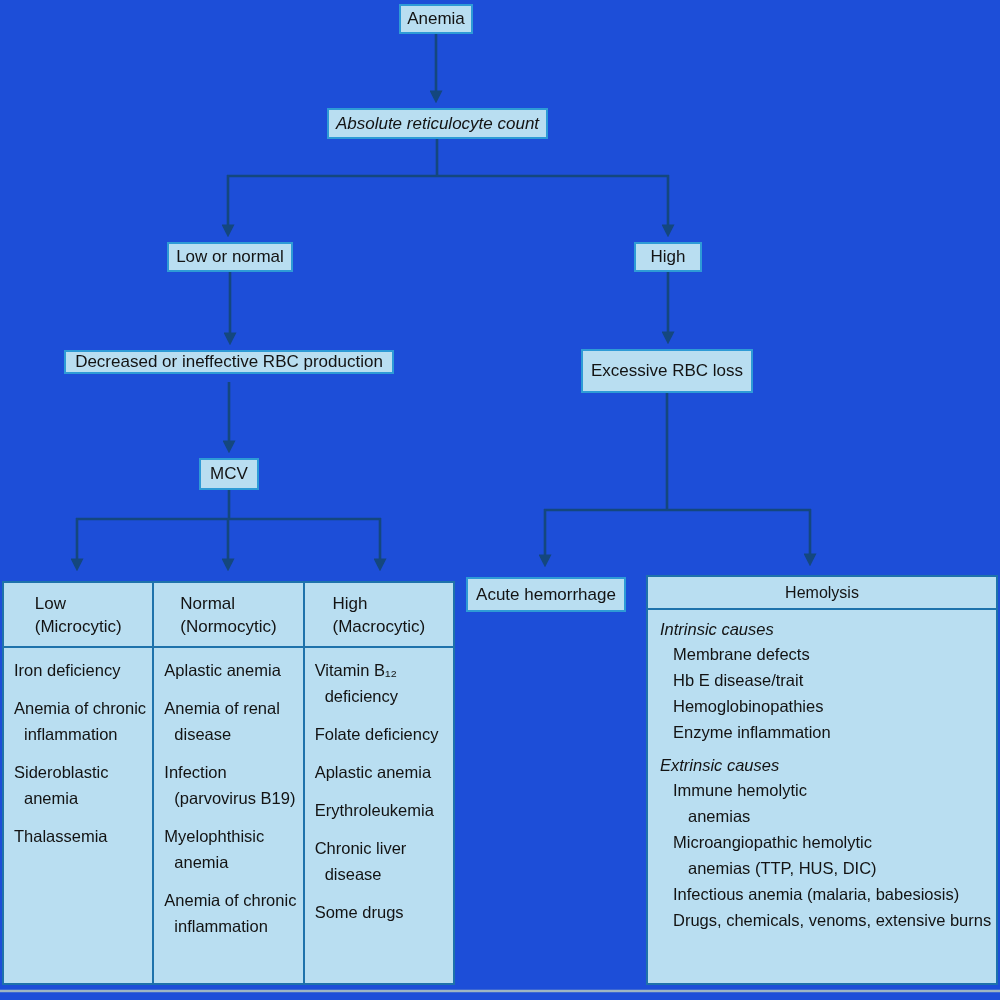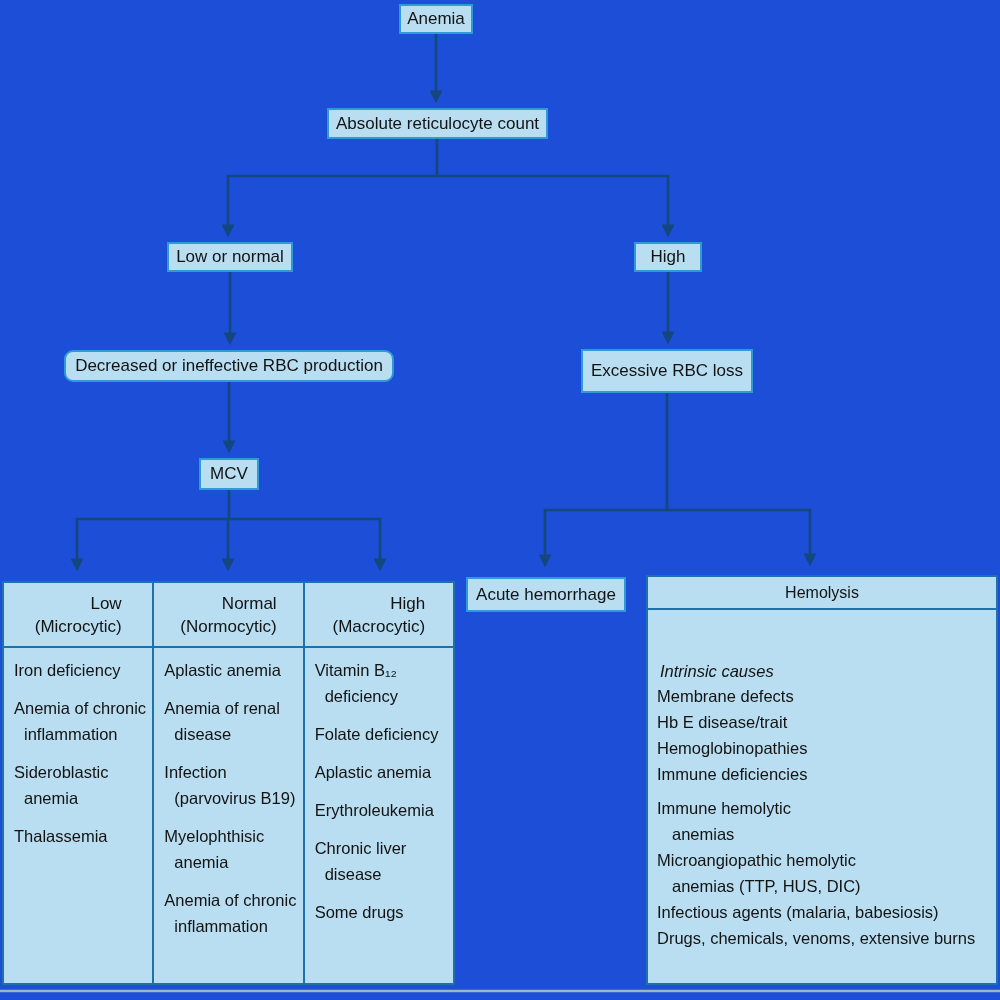--- a/index.html
+++ b/index.html
@@ -22,39 +22,39 @@
     position:absolute;z-index:1;box-sizing:border-box;
     background:var(--fill,#b9def1);border:2.5px solid var(--edgedark,#1e72ab);
   }
   .mcv-panel{display:flex;}
   .col{flex:1;box-sizing:border-box;display:flex;flex-direction:column;}
   .col + .col{border-left:2px solid var(--edgedark,#1e72ab);}
   .col-head{
     height:65px;box-sizing:border-box;flex:none;
     border-bottom:2px solid var(--edgedark,#1e72ab);
     display:flex;align-items:center;justify-content:center;
-    text-align:right;font-size:17px;line-height:23px;white-space:pre-line;
+    text-align:left;font-size:17px;line-height:23px;white-space:pre-line;
   }
   .col-body{padding:9px 4px 0 0;}
   .item{
     font-size:16.5px;line-height:26px;margin-bottom:12px;
     padding-left:20px;text-indent:-10px;white-space:pre-line;
   }
   .hemo-head{
     height:33px;box-sizing:border-box;
     border-bottom:2px solid var(--edgedark,#1e72ab);
     display:flex;align-items:center;justify-content:center;font-size:16px;
   }
   .hemo-body{padding:7px 4px 0 0;}
   .hemo-section-head{
-    font-style:italic;font-size:16.5px;line-height:24px;padding-left:12px;margin-top:42px;
+    font-style:italic;font-size:16.5px;line-height:24px;padding-left:12px;
   }
   .hemo-item{
     font-size:16.5px;line-height:26px;
-    padding-left:24px;text-indent:-15px;white-space:pre-line;
+    padding-left:40px;text-indent:-15px;white-space:pre-line;
   }
   .hemo-gap{height:8px;}
 </style>
 </head>
 <body>
 
 <div class="stage">
 
   <svg class="wires" width="1000" height="1000" viewBox="0 0 1000 1000">
     <defs>
@@ -85,27 +85,27 @@
     <line class="wire" x1="667" y1="381" x2="667" y2="510"></line>
     <line class="wire" x1="544" y1="510" x2="811" y2="510"></line>
     <line class="wire" x1="545" y1="509" x2="545" y2="557" marker-end="url(#ah)"></line>
     <line class="wire" x1="810" y1="509" x2="810" y2="556" marker-end="url(#ah)"></line>
 
     <line class="baseline" x1="0" y1="991" x2="1000" y2="991"></line>
   </svg>
 
   <div class="node" style="left:399px;top:4px;width:74px;height:30px;">Anemia</div>
 
-  <div class="node" style="left:327px;top:108px;width:221px;height:31px;">Absolute reticulocyte count</div>
+  <div class="node" style="left:327px;top:108px;width:221px;height:31px;font-style:italic;">Absolute reticulocyte count</div>
 
   <div class="node" style="left:167px;top:242px;width:126px;height:30px;">Low or normal</div>
 
   <div class="node" style="left:634px;top:242px;width:68px;height:30px;">High</div>
 
-  <div class="node" style="left:64px;top:350px;width:330px;height:32px;border-radius:9px;">Decreased or ineffective RBC production</div>
+  <div class="node" style="left:64px;top:350px;width:330px;height:24px;">Decreased or ineffective RBC production</div>
 
   <div class="node" style="left:581px;top:349px;width:172px;height:44px;">Excessive RBC loss</div>
 
   <div class="node" style="left:199px;top:458px;width:60px;height:32px;">MCV</div>
 
   <div class="node" style="left:466px;top:577px;width:160px;height:35px;">Acute hemorrhage</div>
 
   <div class="panel mcv-panel" style="left:2px;top:581px;width:453px;height:404px;">
 
     <div class="col">
@@ -153,24 +153,25 @@
     </div>
   </div>
 
   <div class="panel" style="left:646px;top:575px;width:352px;height:410px;">
     <div class="hemo-head">Hemolysis</div>
     <div class="hemo-body">
       <div class="hemo-section-head">Intrinsic causes</div>
       <div class="hemo-item">Membrane defects</div>
       <div class="hemo-item">Hb E disease/trait</div>
       <div class="hemo-item">Hemoglobinopathies</div>
-      <div class="hemo-item">Immune deficiencies</div>
+      <div class="hemo-item">Enzyme inflammation</div>
       <div class="hemo-gap"></div>
+      <div class="hemo-section-head">Extrinsic causes</div>
       <div class="hemo-item">Immune hemolytic
 anemias</div>
       <div class="hemo-item">Microangiopathic hemolytic
 anemias (TTP, HUS, DIC)</div>
-      <div class="hemo-item">Infectious agents (malaria, babesiosis)</div>
+      <div class="hemo-item">Infectious anemia (malaria, babesiosis)</div>
       <div class="hemo-item">Drugs, chemicals, venoms, extensive burns</div>
     </div>
   </div>
 
 </div>
 
 </body></html>

